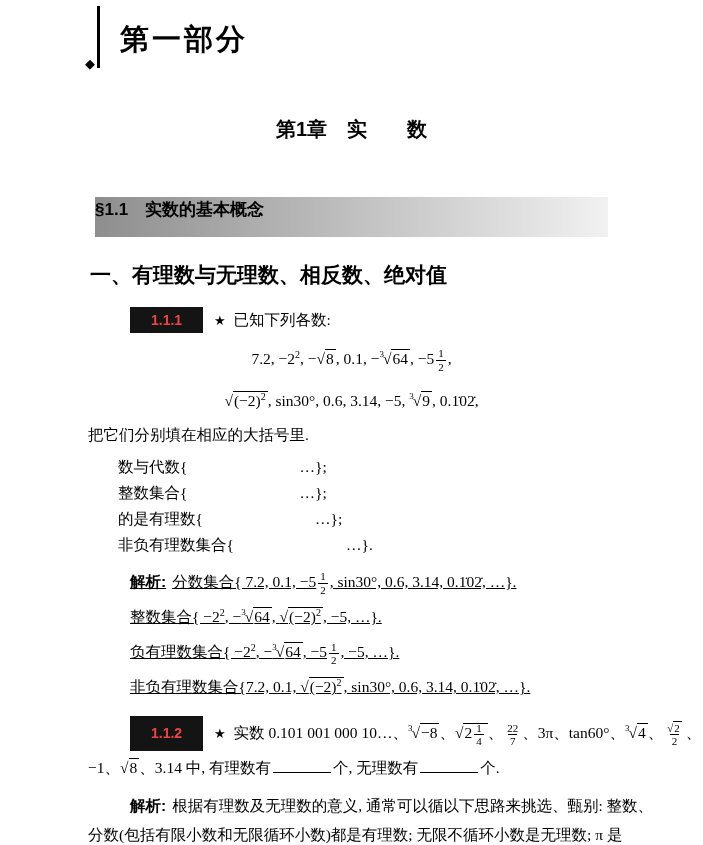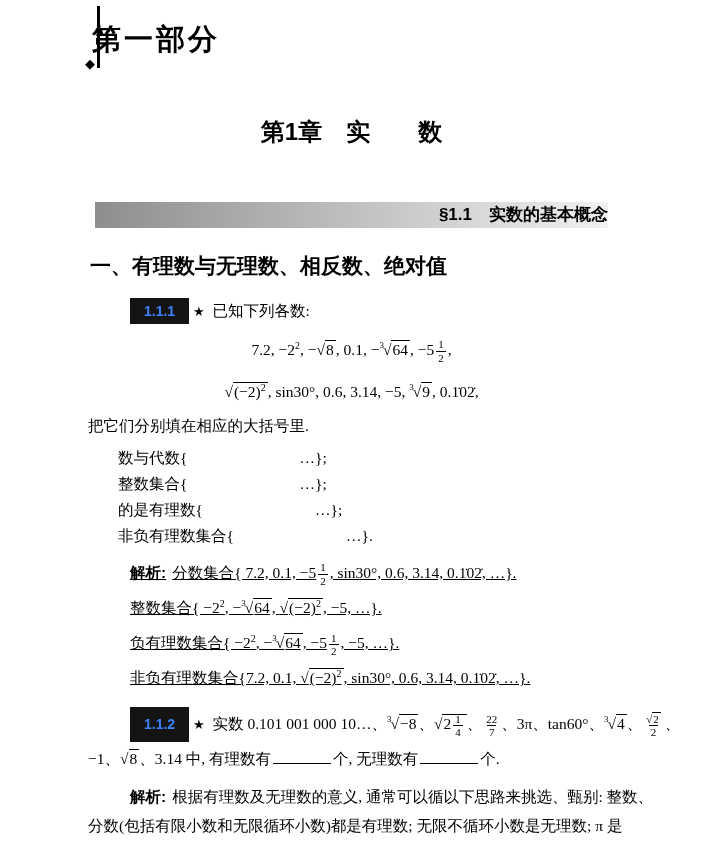--- a/index.html
+++ b/index.html
@@ -8,40 +8,40 @@
     background:#ffffff;color:#000;
     font-family:"Liberation Serif","DejaVu Serif",serif;
     font-size:15.5px;
   }
   .page{position:relative;width:703px;height:845px;}
 
   
   .part-header{position:relative;margin:16px 0 0 88px;height:58px;}
   .part-rule{position:absolute;left:9px;top:-10px;width:3px;height:62px;background:#000;}
   .part-diamond{position:absolute;left:-3px;top:40px;font-size:13px;}
-  .part-label{position:absolute;left:4px;top:4px;font-size:29px;font-weight:bold;
+  .part-label{position:absolute;left:32px;top:4px;font-size:29px;font-weight:bold;
     font-family:"Liberation Sans",sans-serif;letter-spacing:3px;}
   .part-title{position:absolute;left:177px;top:4px;font-size:29px;font-weight:bold;
     font-family:"Liberation Sans",sans-serif;letter-spacing:6px;}
 
-  .chapter-title{margin:42px 8px 0;text-align:center;font-size:24px;font-weight:bold;
+  .chapter-title{margin:42px 8px 0;text-align:center;font-size:20px;font-weight:bold;
     font-family:"Liberation Sans",sans-serif;}
 
-  .section-bar{width:513px;height:26px;line-height:26px;margin:54px 0 0 95px;
-    text-align:right;font-weight:bold;font-size:17px;
+  .section-bar{width:513px;height:40px;line-height:26px;margin:54px 0 0 95px;
+    text-align:left;font-weight:bold;font-size:17px;
     font-family:"Liberation Sans",sans-serif;
     background:linear-gradient(90deg,var(--bar_start,#8e8e8e),var(--bar_end,#f1f1f1));}
 
   .subsection{margin:24px 0 4px 90px;font-weight:bold;font-size:21px;
     font-family:"Liberation Sans",sans-serif;}
 
   .prob-head{margin:18px 0 0 130px;line-height:24px;}
-  .plabel{display:inline-block;background:var(--badge_bg,#141414);color:#3b82f6;
+  .plabel{display:inline-block;background:var(--badge_bg,#141414);color:#ef4444;
     font-weight:bold;font-family:"Liberation Sans",sans-serif;font-size:14px;
-    padding:1px 14px;}
+    padding:1px 21px;margin-right:7px;}
   .star{font-size:13px;margin-right:4px;}
 
   .math-display{text-align:center;line-height:32px;margin-top:5px;}
 
   .instruction{margin:7px 0 0 88px;line-height:22px;}
 
   .set-list{margin:8px 0 0 118px;}
   .set-item{line-height:26px;}
   .gap{display:inline-block;width:112px;}
 

